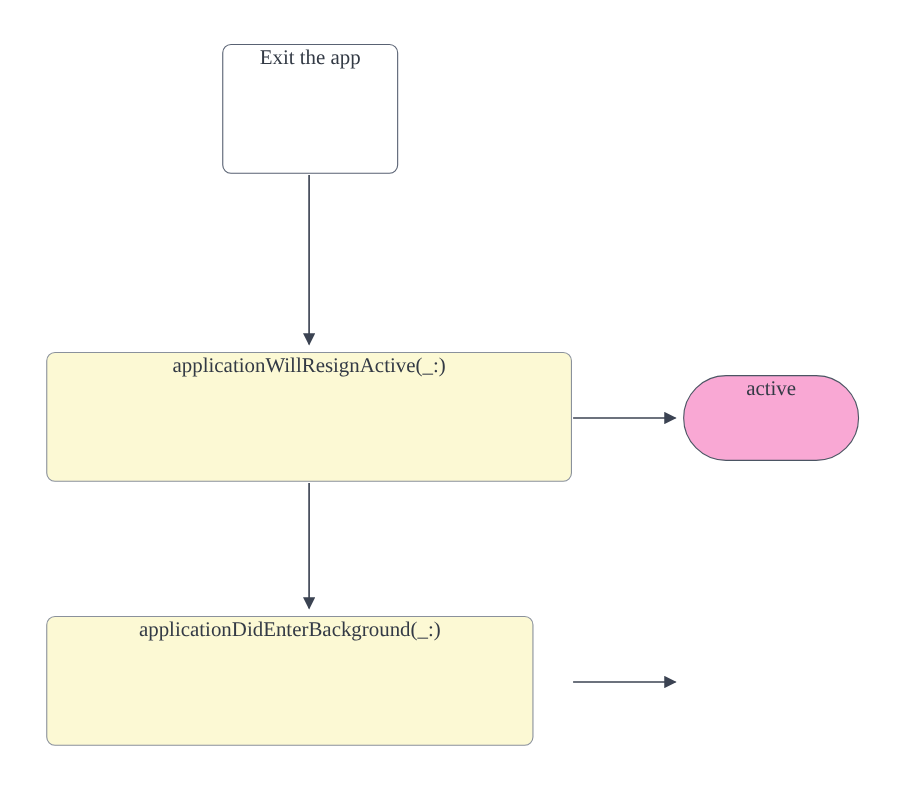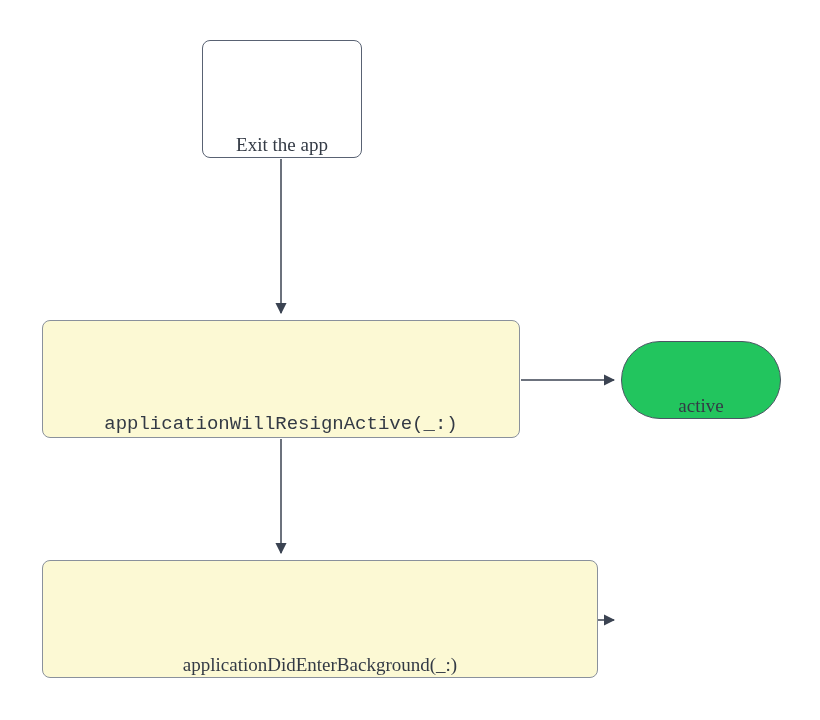--- a/index.html
+++ b/index.html
@@ -20,21 +20,21 @@
     left: 0;
     top: 0;
     width: 820px;
     height: 720px;
     pointer-events: none;
   }
   .edge-layer line { pointer-events: stroke; }
   .node {
     position: absolute;
     display: flex;
-    align-items: flex-end;
+    align-items: flex-start;
     justify-content: center;
     box-sizing: border-box;
     text-align: center;
     font-size: 19px;
     color: #333a45;
     cursor: default;
   }
   .node .label {
     padding: 0 10px;
     line-height: 1.25;
@@ -43,29 +43,29 @@
     background: #ffffff;
     border: 1px solid #596273;
     border-radius: 8px;
   }
   .node-rect-process {
     background: #fcf9d4;
     border: 1px solid #8a919c;
     border-radius: 8px;
   }
   .node-stadium {
-    background: #22c55e;
+    background: #f9a8d4;
     border: 1px solid #4b5563;
     border-radius: 39px;
   }
   
   #node-exit        { left: 202px; top: 40px;  width: 160px; height: 118px; }
-  #node-will-resign { left: 42px;  top: 320px; width: 478px; height: 118px; font-family: Liberation Mono, monospace; }
+  #node-will-resign { left: 42px;  top: 320px; width: 478px; height: 118px; }
   #node-active      { left: 621px; top: 341px; width: 160px; height: 78px;  }
-  #node-did-enter   { left: 42px;  top: 560px; width: 556px; height: 118px; }
+  #node-did-enter   { left: 42px;  top: 560px; width: 443px; height: 118px; }
   #node-background  { left: 621px; top: 581px; width: 160px; height: 78px;  }
 </style>
 </head>
 <body>
 
 <div class="canvas">
 
   <svg class="edge-layer" width="820" height="720" viewBox="0 0 820 720" xmlns="http://www.w3.org/2000/svg">
     <defs>
       <marker id="arrowhead" viewBox="0 0 10 10" refX="9" refY="5" markerWidth="7.5" markerHeight="7.5" orient="auto-start-reverse">

